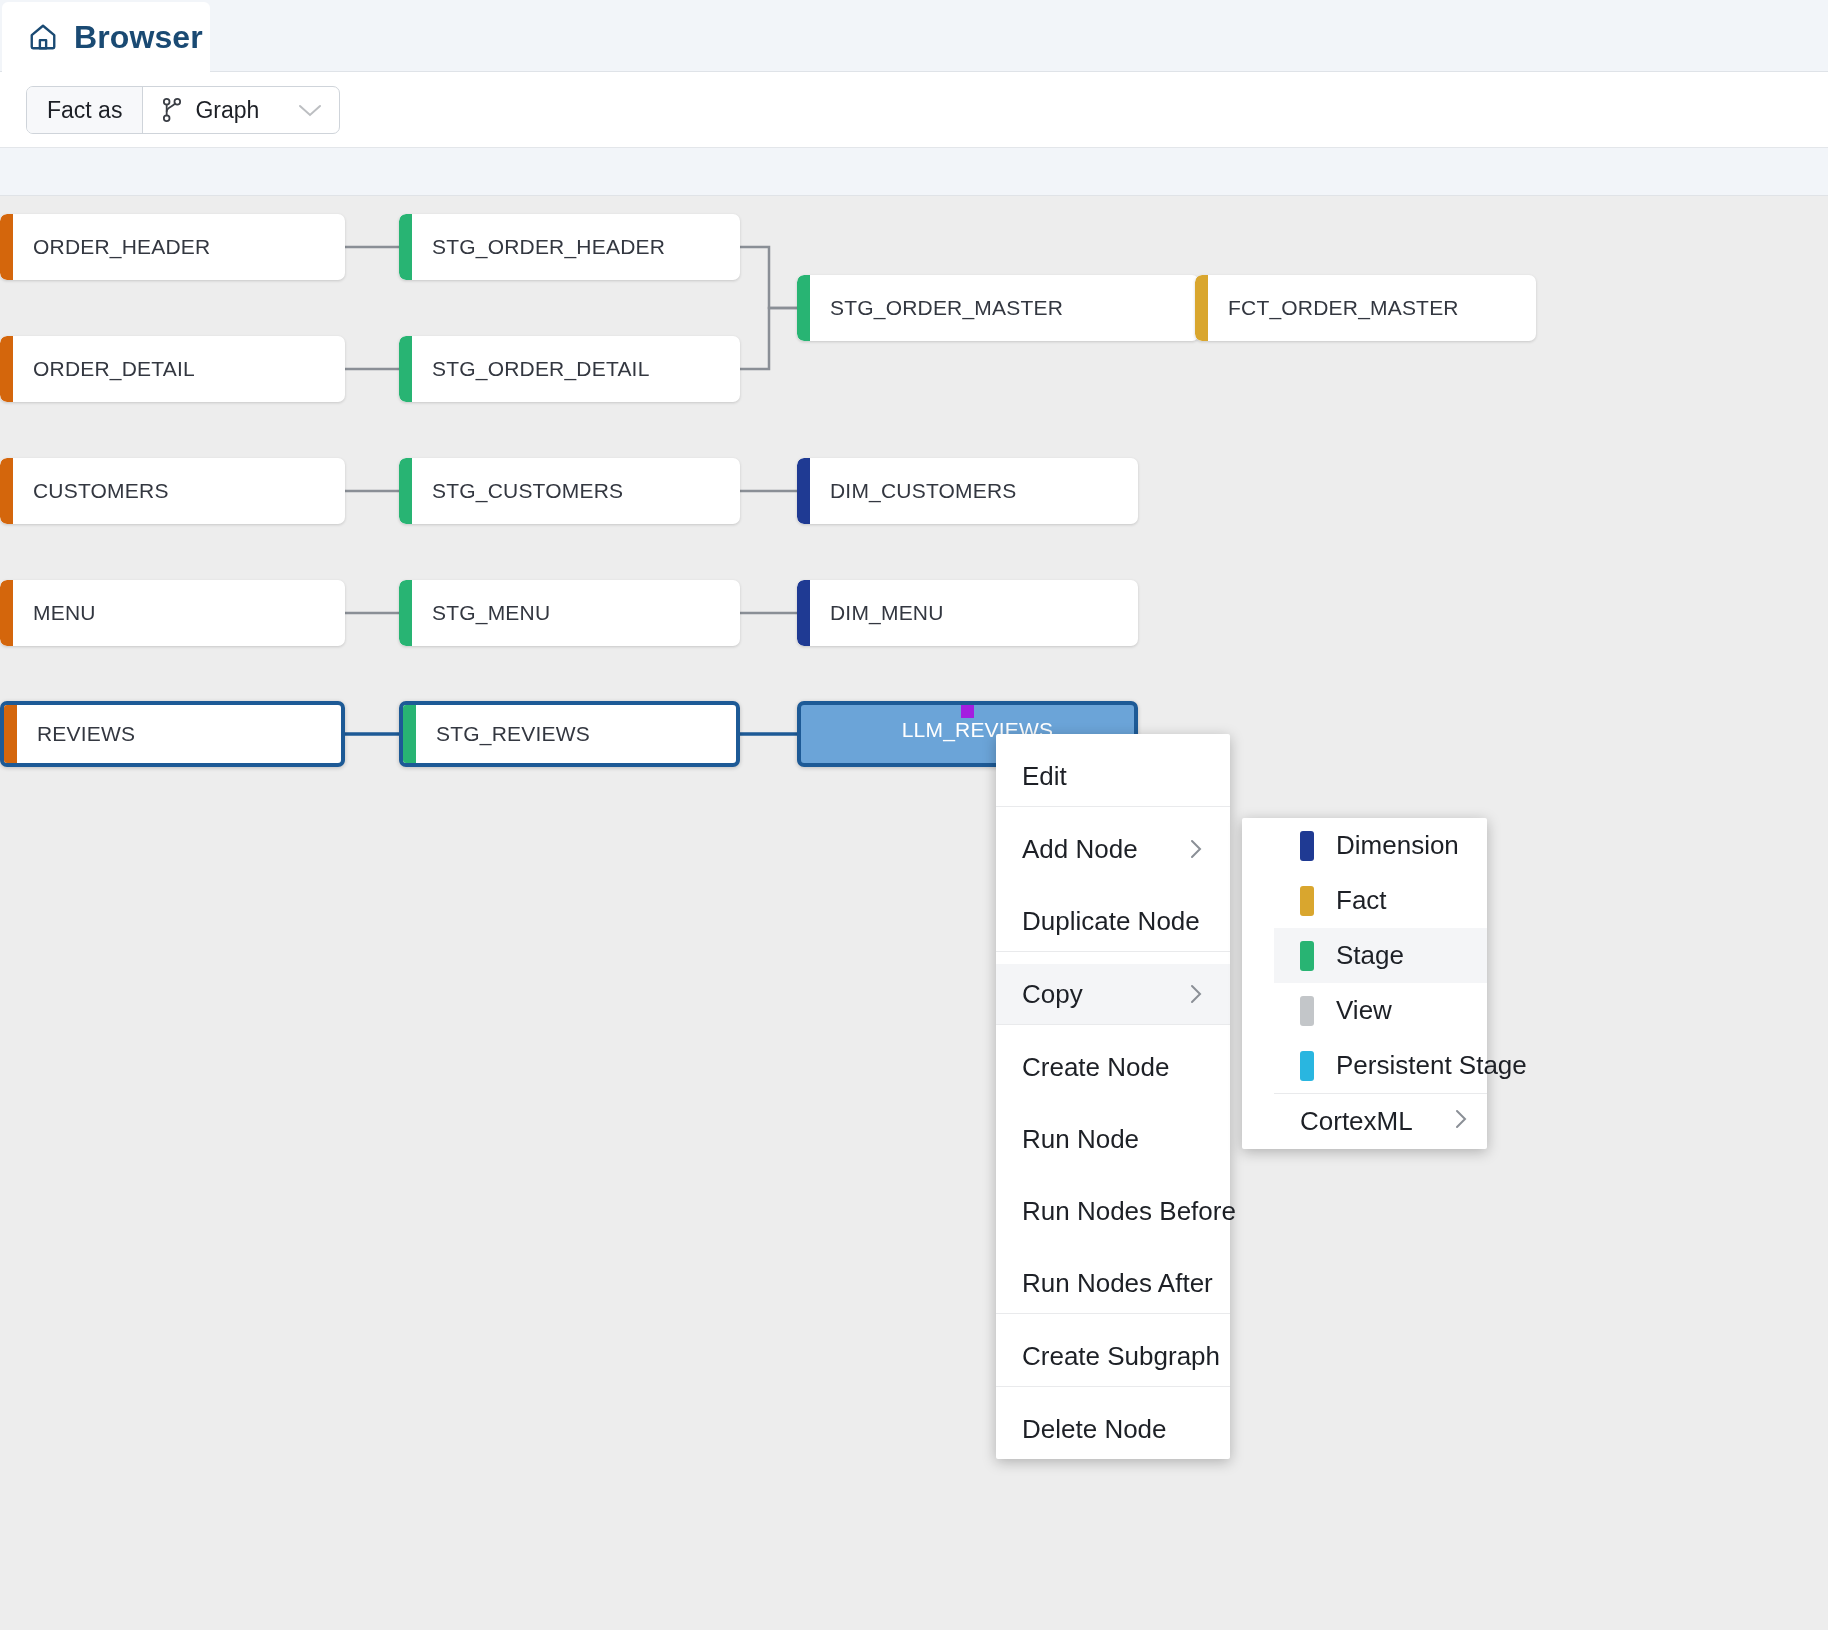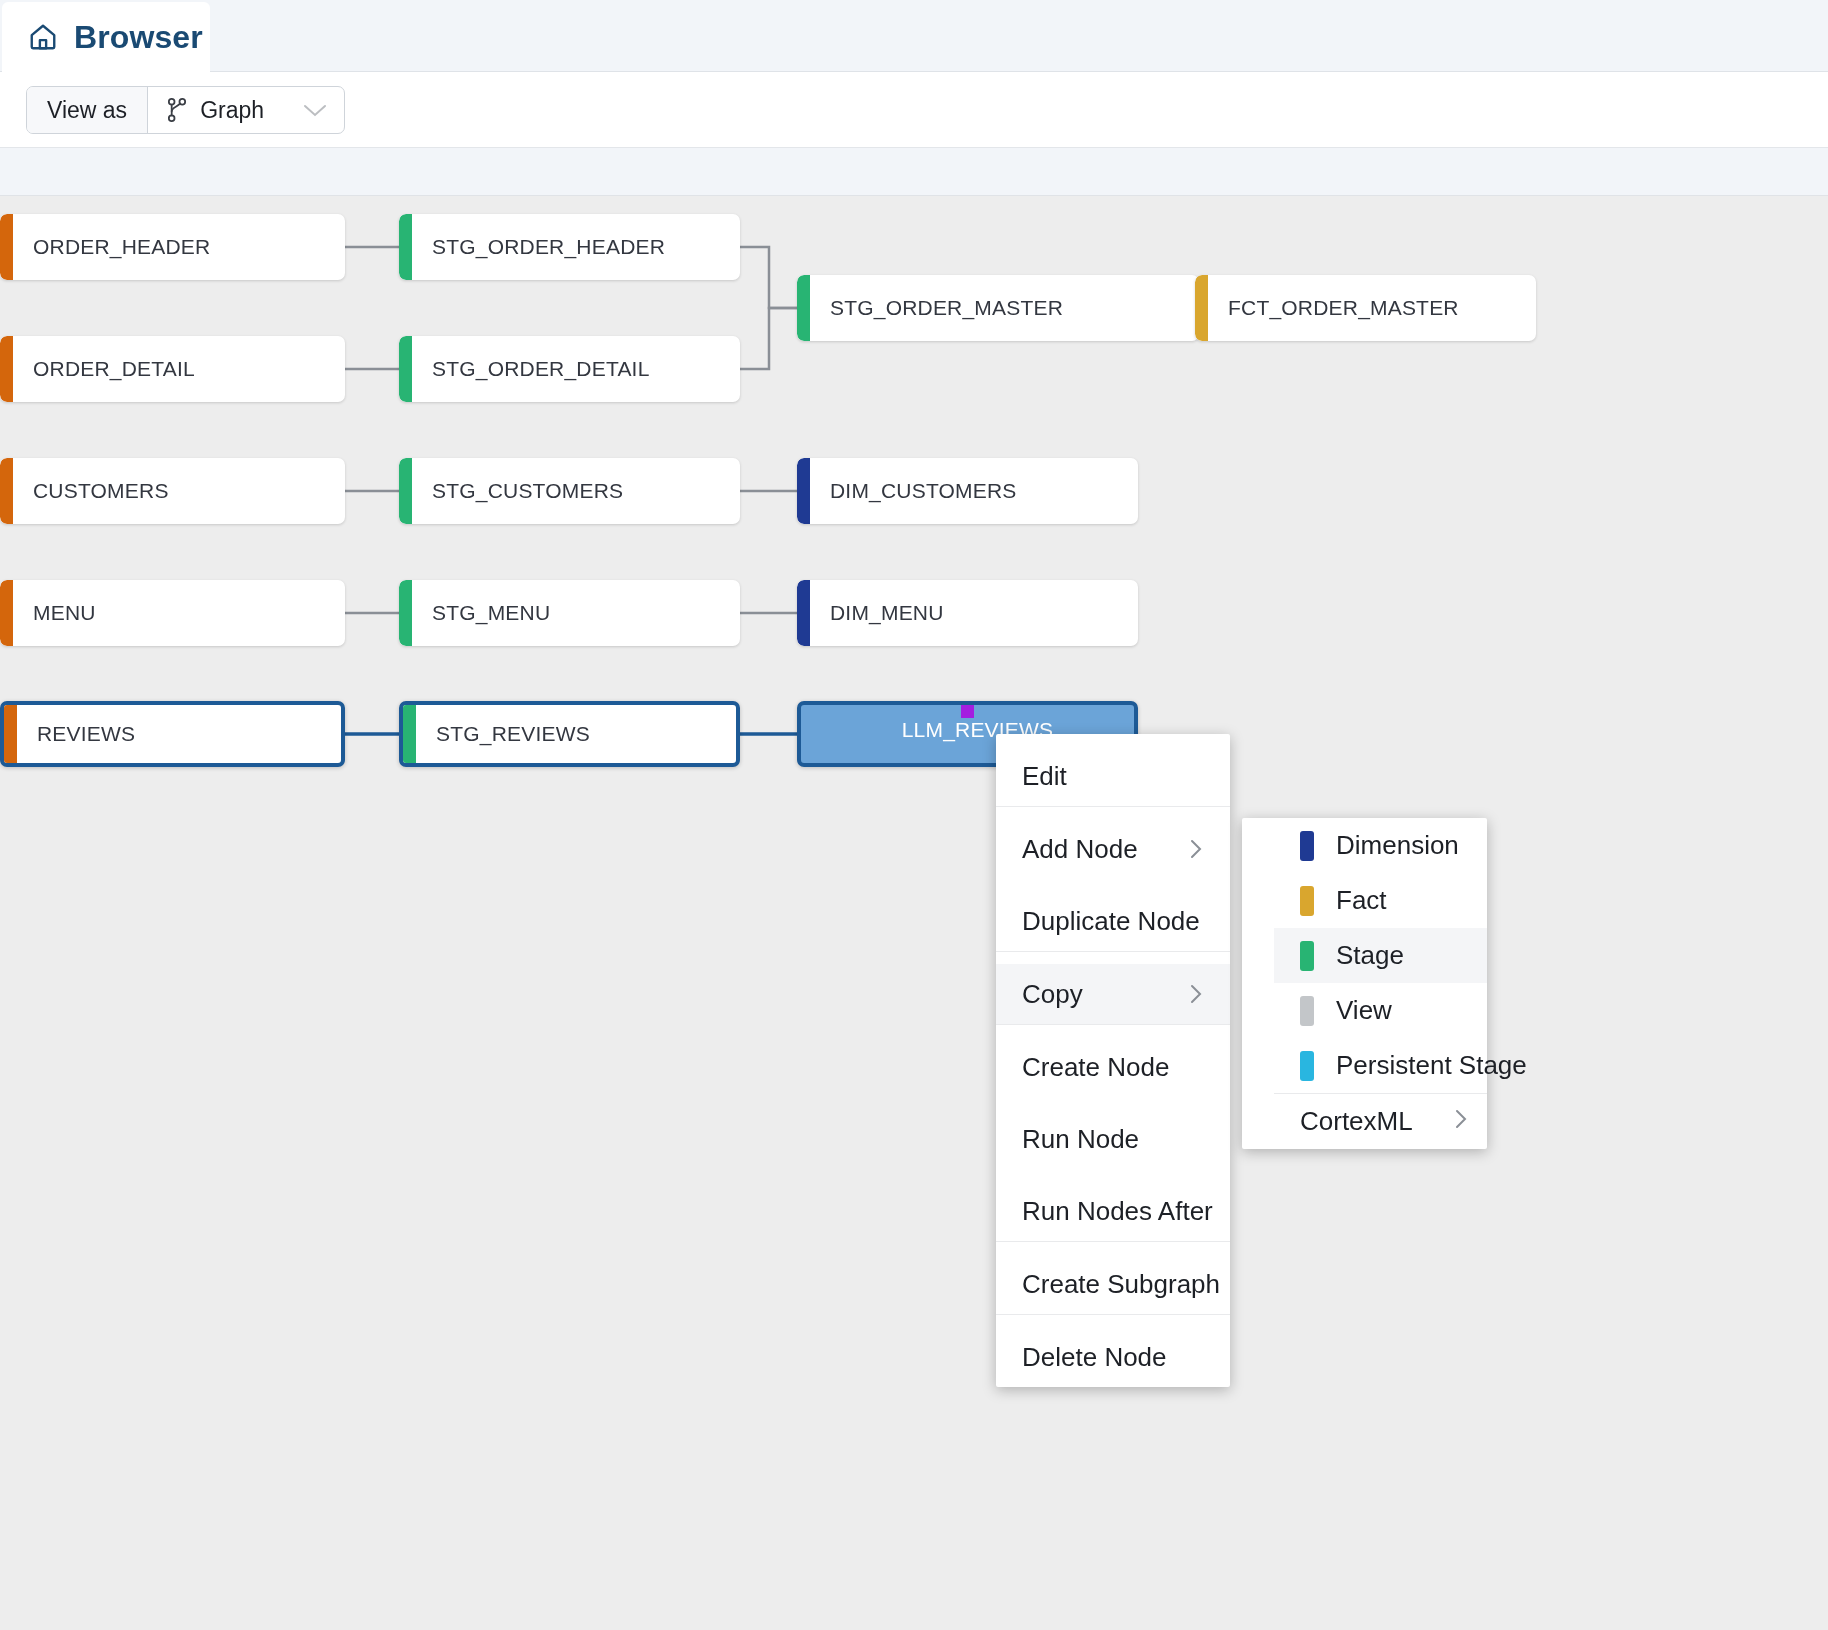--- a/index.html
+++ b/index.html
@@ -177,21 +177,21 @@
         <path d="M3 10.5 L12 3 L21 10.5 V20 a1 1 0 0 1-1 1 H4 a1 1 0 0 1-1-1 Z"></path>
         <rect x="9.5" y="14.5" width="5" height="6.5"></rect>
       </svg>
     </span>
     <span class="tab-label">Browser</span>
   </div>
 </div>
 
 <div class="toolbar">
   <div class="viewas-group">
-    <div class="viewas-label">View as</div>
+    <div class="viewas-label">Fact as</div>
     <div class="viewas-value">
       <span>
         <svg class="graph-icon" viewBox="0 0 18 22" fill="none" stroke="#3b3f46" stroke-width="1.5">
           <circle cx="4.5" cy="4" r="2.4"></circle>
           <circle cx="13.5" cy="4" r="2.4"></circle>
           <circle cx="4.5" cy="18" r="2.4"></circle>
           <path d="M4.5 6.4 V15.6" stroke-linecap="round"></path>
           <path d="M11.6 5.6 C9 8.4 4.5 9 4.5 12" stroke-linecap="round"></path>
         </svg>
       </span>
@@ -324,20 +324,23 @@
         </span>
       </div>
       <div class="msep"></div>
       <div class="mitem">
         <span>Create Node</span>
       </div>
       <div class="mitem">
         <span>Run Node</span>
       </div>
       <div class="mitem">
+        <span>Run Nodes Before</span>
+      </div>
+      <div class="mitem">
         <span>Run Nodes After</span>
       </div>
       <div class="msep"></div>
       <div class="mitem">
         <span>Create Subgraph</span>
       </div>
       <div class="msep"></div>
       <div class="mitem">
         <span>Delete Node</span>
       </div>

